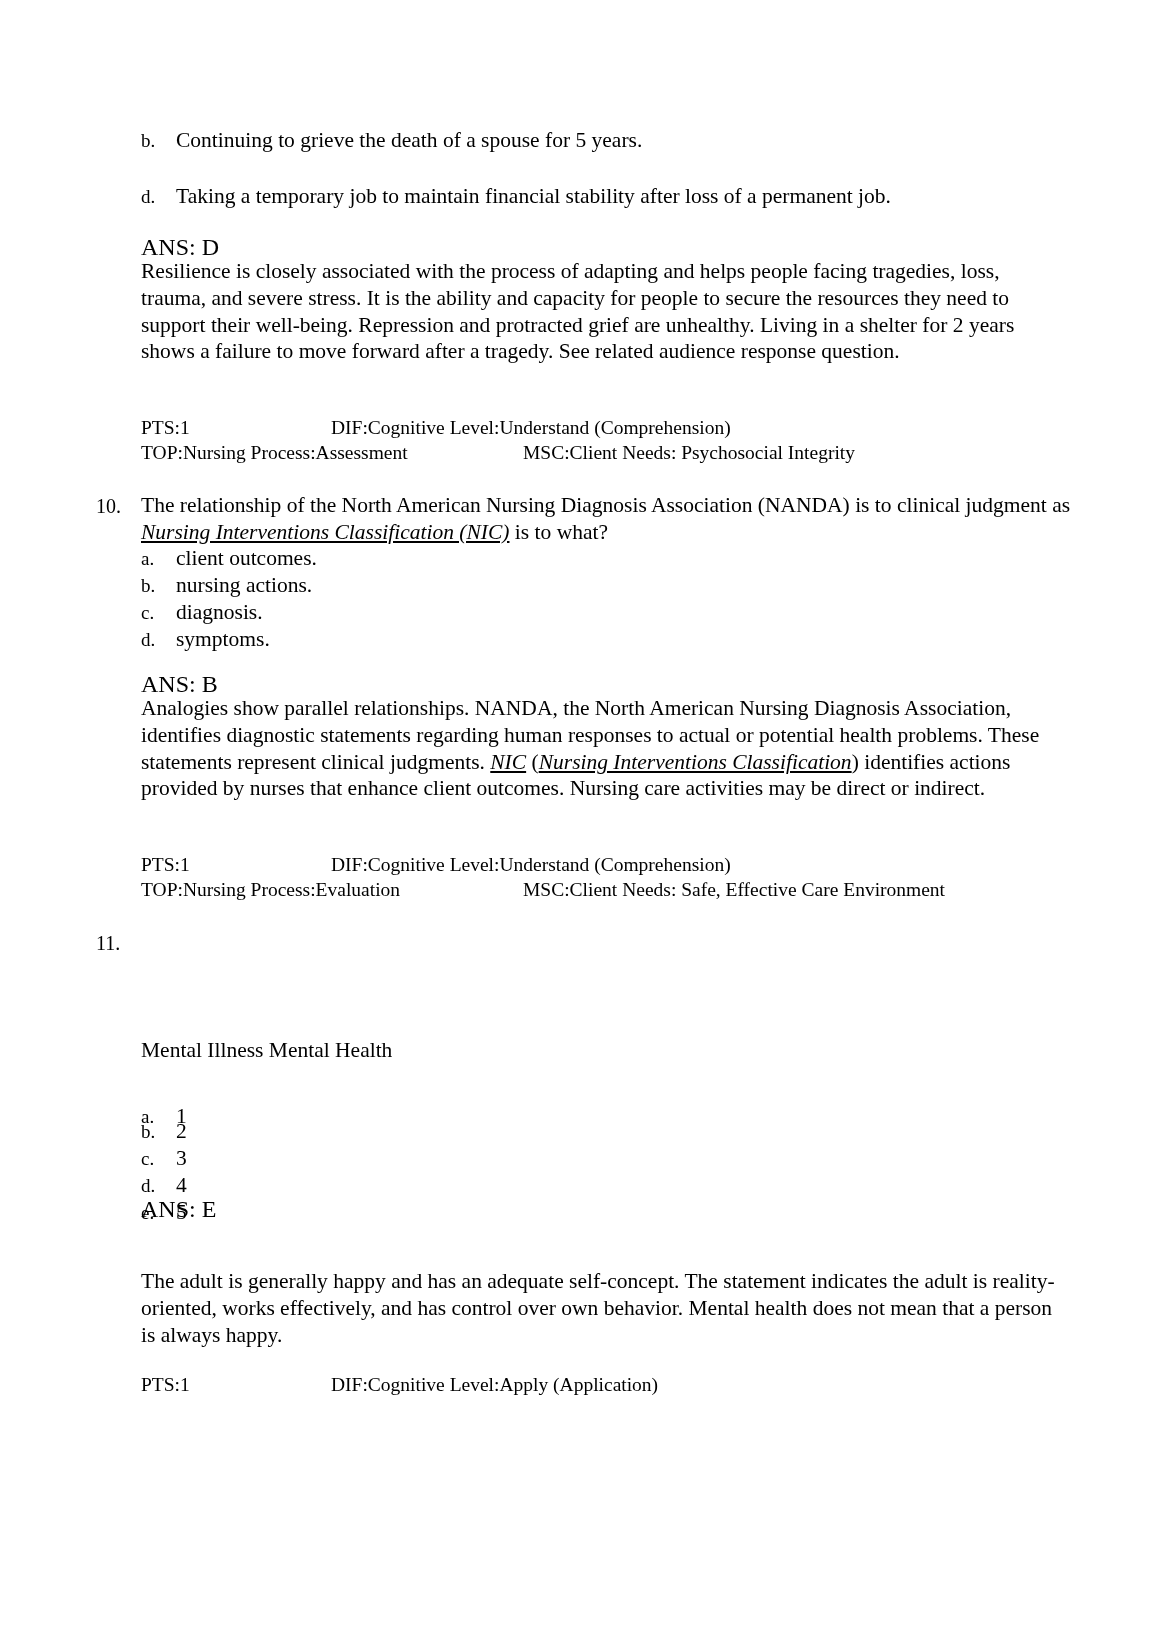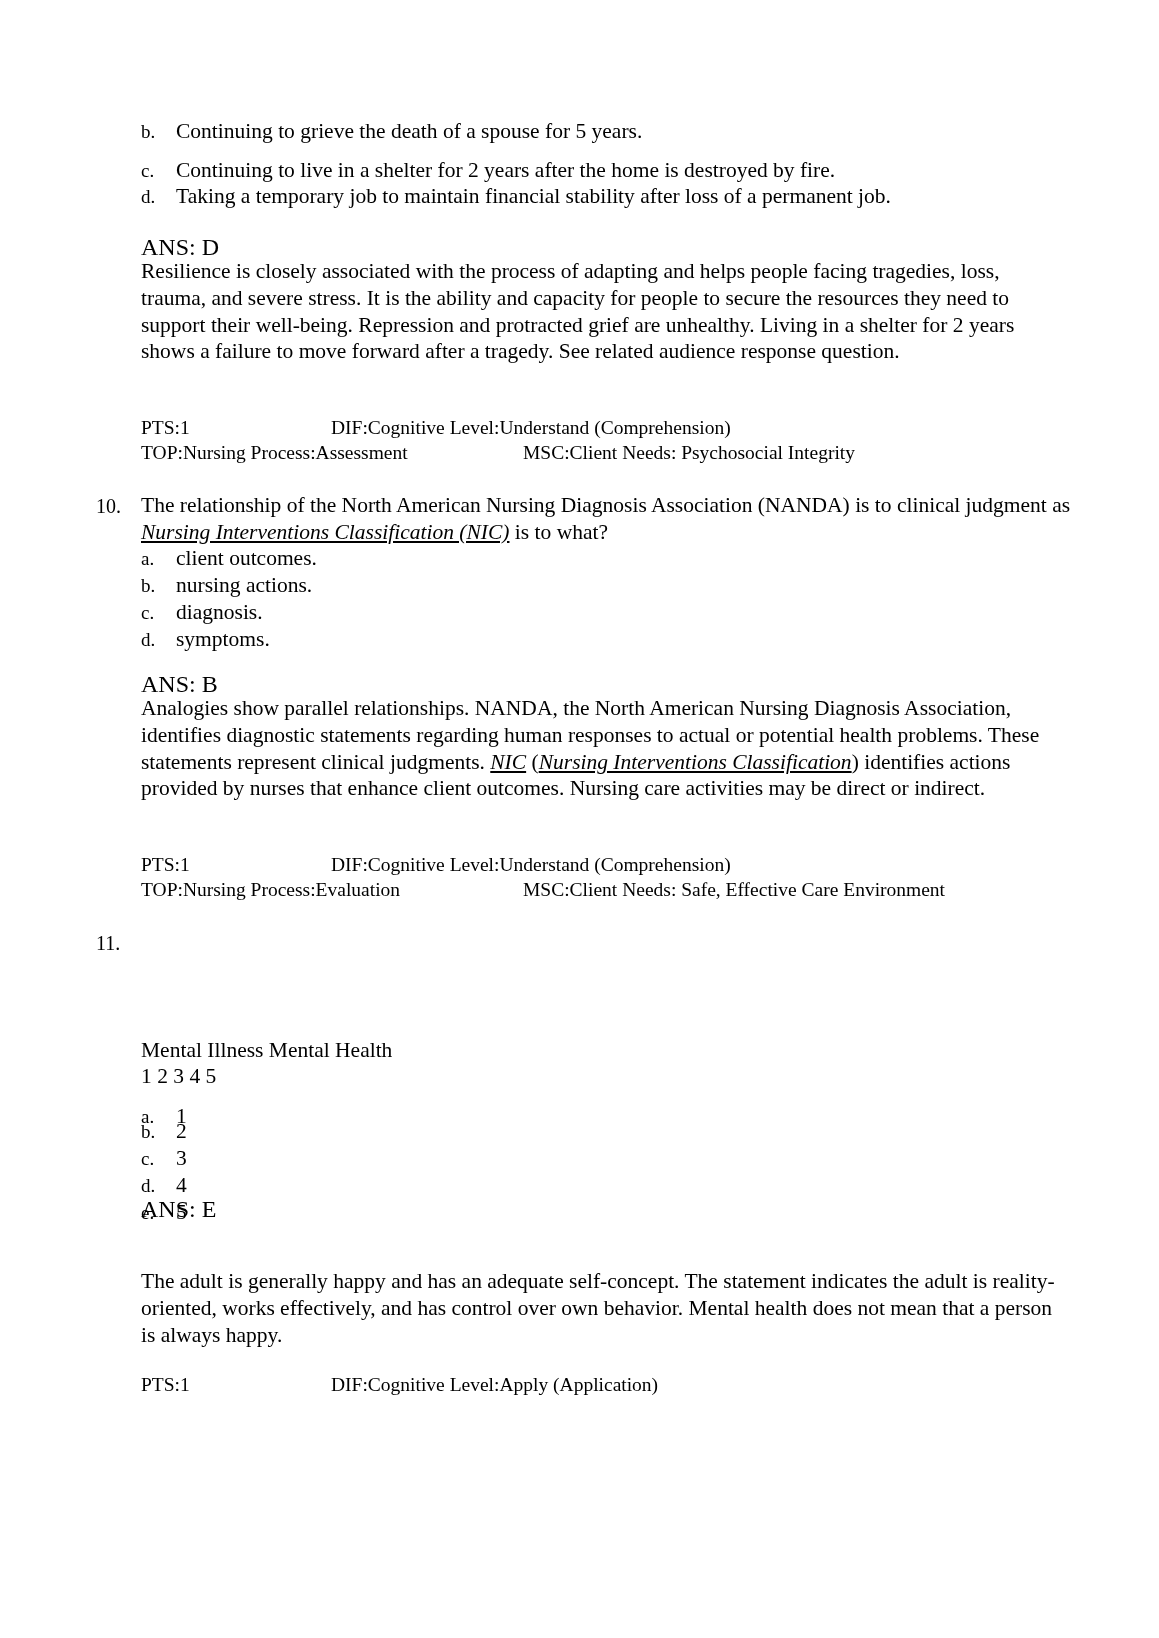--- a/index.html
+++ b/index.html
@@ -14,25 +14,22 @@
   .meta{position:absolute;font-size:19.5px;white-space:nowrap;line-height:24px;}
   .qnum{position:absolute;left:96px;font-size:20px;}
   .qtext{position:absolute;left:141px;width:930px;line-height:26.5px;}
   i{font-style:italic;text-decoration:underline;}
 </style>
 </head>
 <body>
 
 <div class="page">
 
-  <div class="opt" style="top:118px;">
+  <div class="opt" style="top:127px;">
     <span class="lt">b.</span><span class="tx">Continuing to grieve the death of a spouse for 5 years.</span>
-  </div>
-  <div class="opt" style="top:157px;">
-    <span class="lt">c.</span><span class="tx">Continuing to live in a shelter for 2 years after the home is destroyed by fire.</span>
   </div>
   <div class="opt" style="top:183px;">
     <span class="lt">d.</span><span class="tx">Taking a temporary job to maintain financial stability after loss of a permanent job.</span>
   </div>
 
   <div class="block ans" style="top:234px;">ANS: D</div>
   <div class="block" style="top:258px;">Resilience is closely associated with the process of adapting and helps people facing tragedies, loss, trauma, and severe stress. It is the ability and capacity for people to secure the resources they need to support their well-being. Repression and protracted grief are unhealthy. Living in a shelter for 2 years shows a failure to move forward after a tragedy. See related audience response question.</div>
 
   <div class="meta" style="left:141px;top:416px;">PTS:1</div>
   <div class="meta" style="left:331px;top:416px;">DIF:Cognitive Level:Understand (Comprehension)</div>
@@ -62,21 +59,20 @@
   </div>
 
   <div class="meta" style="left:141px;top:853px;">PTS:1</div>
   <div class="meta" style="left:331px;top:853px;">DIF:Cognitive Level:Understand (Comprehension)</div>
   <div class="meta" style="left:141px;top:878px;">TOP:Nursing Process:Evaluation</div>
   <div class="meta" style="left:523px;top:878px;">MSC:Client Needs: Safe, Effective Care Environment</div>
 
   <div class="qnum" style="top:932px;">11.</div>
 
   <div class="block" style="top:1037px;">Mental Illness Mental Health</div>
-  <div class="block" style="top:1063px;">1 2 3 4 5</div>
 
   <div class="opt" style="top:1091px;margin-top:12px;">
     <span class="lt">a.</span><span class="tx">1</span>
   </div>
   <div class="opt" style="top:1118px;">
     <span class="lt">b.</span><span class="tx">2</span>
   </div>
   <div class="opt" style="top:1145px;">
     <span class="lt">c.</span><span class="tx">3</span>
   </div>

